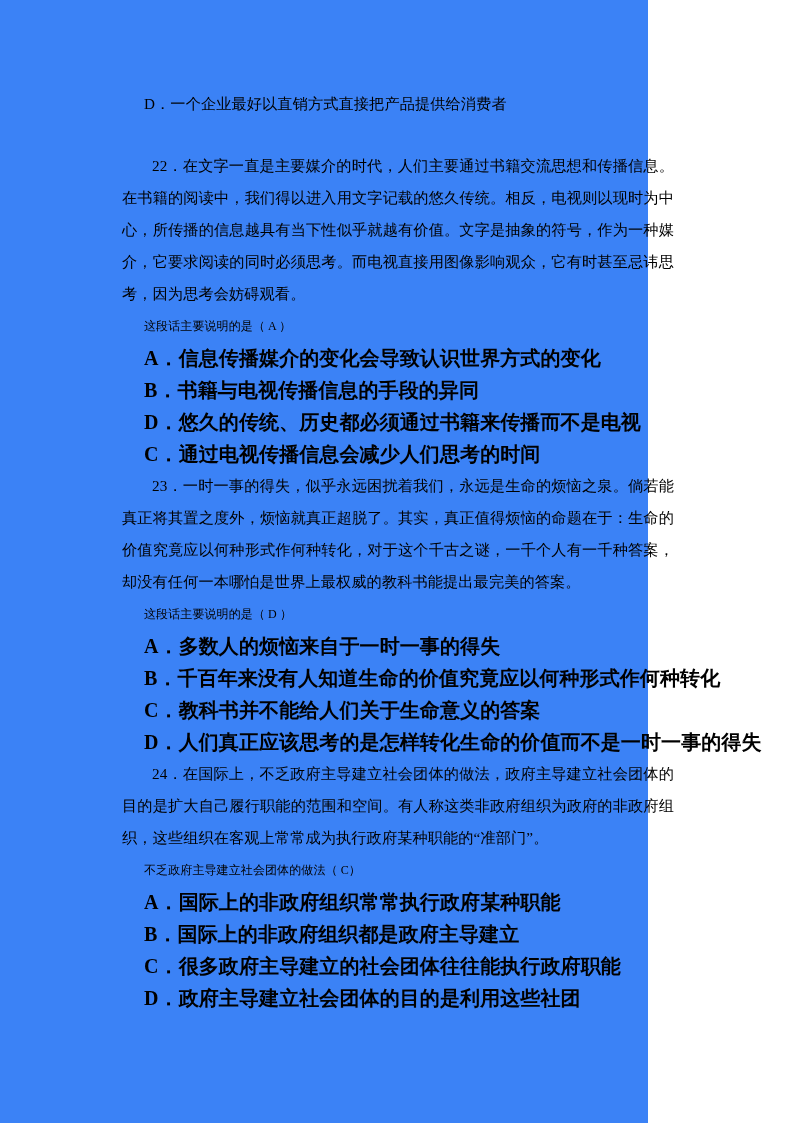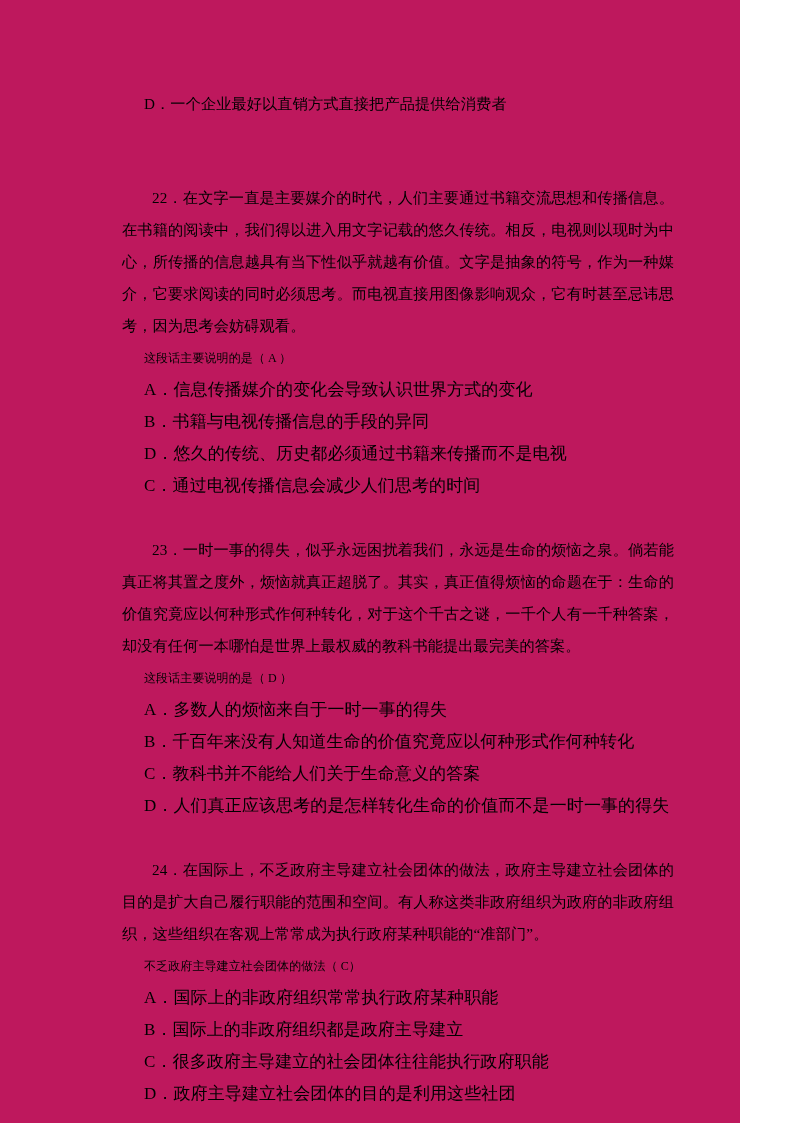--- a/index.html
+++ b/index.html
@@ -9,23 +9,23 @@
   }
   body {
     width: 794px;
     height: 1123px;
     overflow: hidden;
     font-family: "Liberation Serif", "DejaVu Serif", serif;
     color: #000000;
   }
   .page {
     position: relative;
-    width: 740px;
+    width: 648px;
     height: 1123px;
-    background: #be185d;
+    background: #3b82f6;
     box-sizing: border-box;
     padding: 88px 120px 0 122px;
   }
   .doc-body {
     width: 552px;
   }
   
   .opt-line {
     font-size: 15.2px;
     line-height: 32px;
@@ -37,35 +37,35 @@
     height: 30px;
   }
   .para {
     font-size: 15.2px;
     line-height: 32px;
     text-align: justify;
     text-align-last: left;
     text-indent: 30px;
     letter-spacing: 0.1px;
     word-break: break-all;
-    margin-top: 32px;
   }
   .q-head {
     font-size: 12px;
     line-height: 32px;
     text-indent: 22px;
     white-space: nowrap;
     letter-spacing: 0.1px;
   }
   .opt {
-    font-size: 17px;
+    font-size: 20px;
     line-height: 32px;
     text-indent: 22px;
     white-space: nowrap;
     letter-spacing: 0.1px;
+    font-weight: bold;
   }
 </style>
 </head>
 <body>
 
 <div class="page">
   <div class="doc-body">
 
     <div class="opt-line">D．一个企业最好以直销方式直接把产品提供给消费者</div>
 

